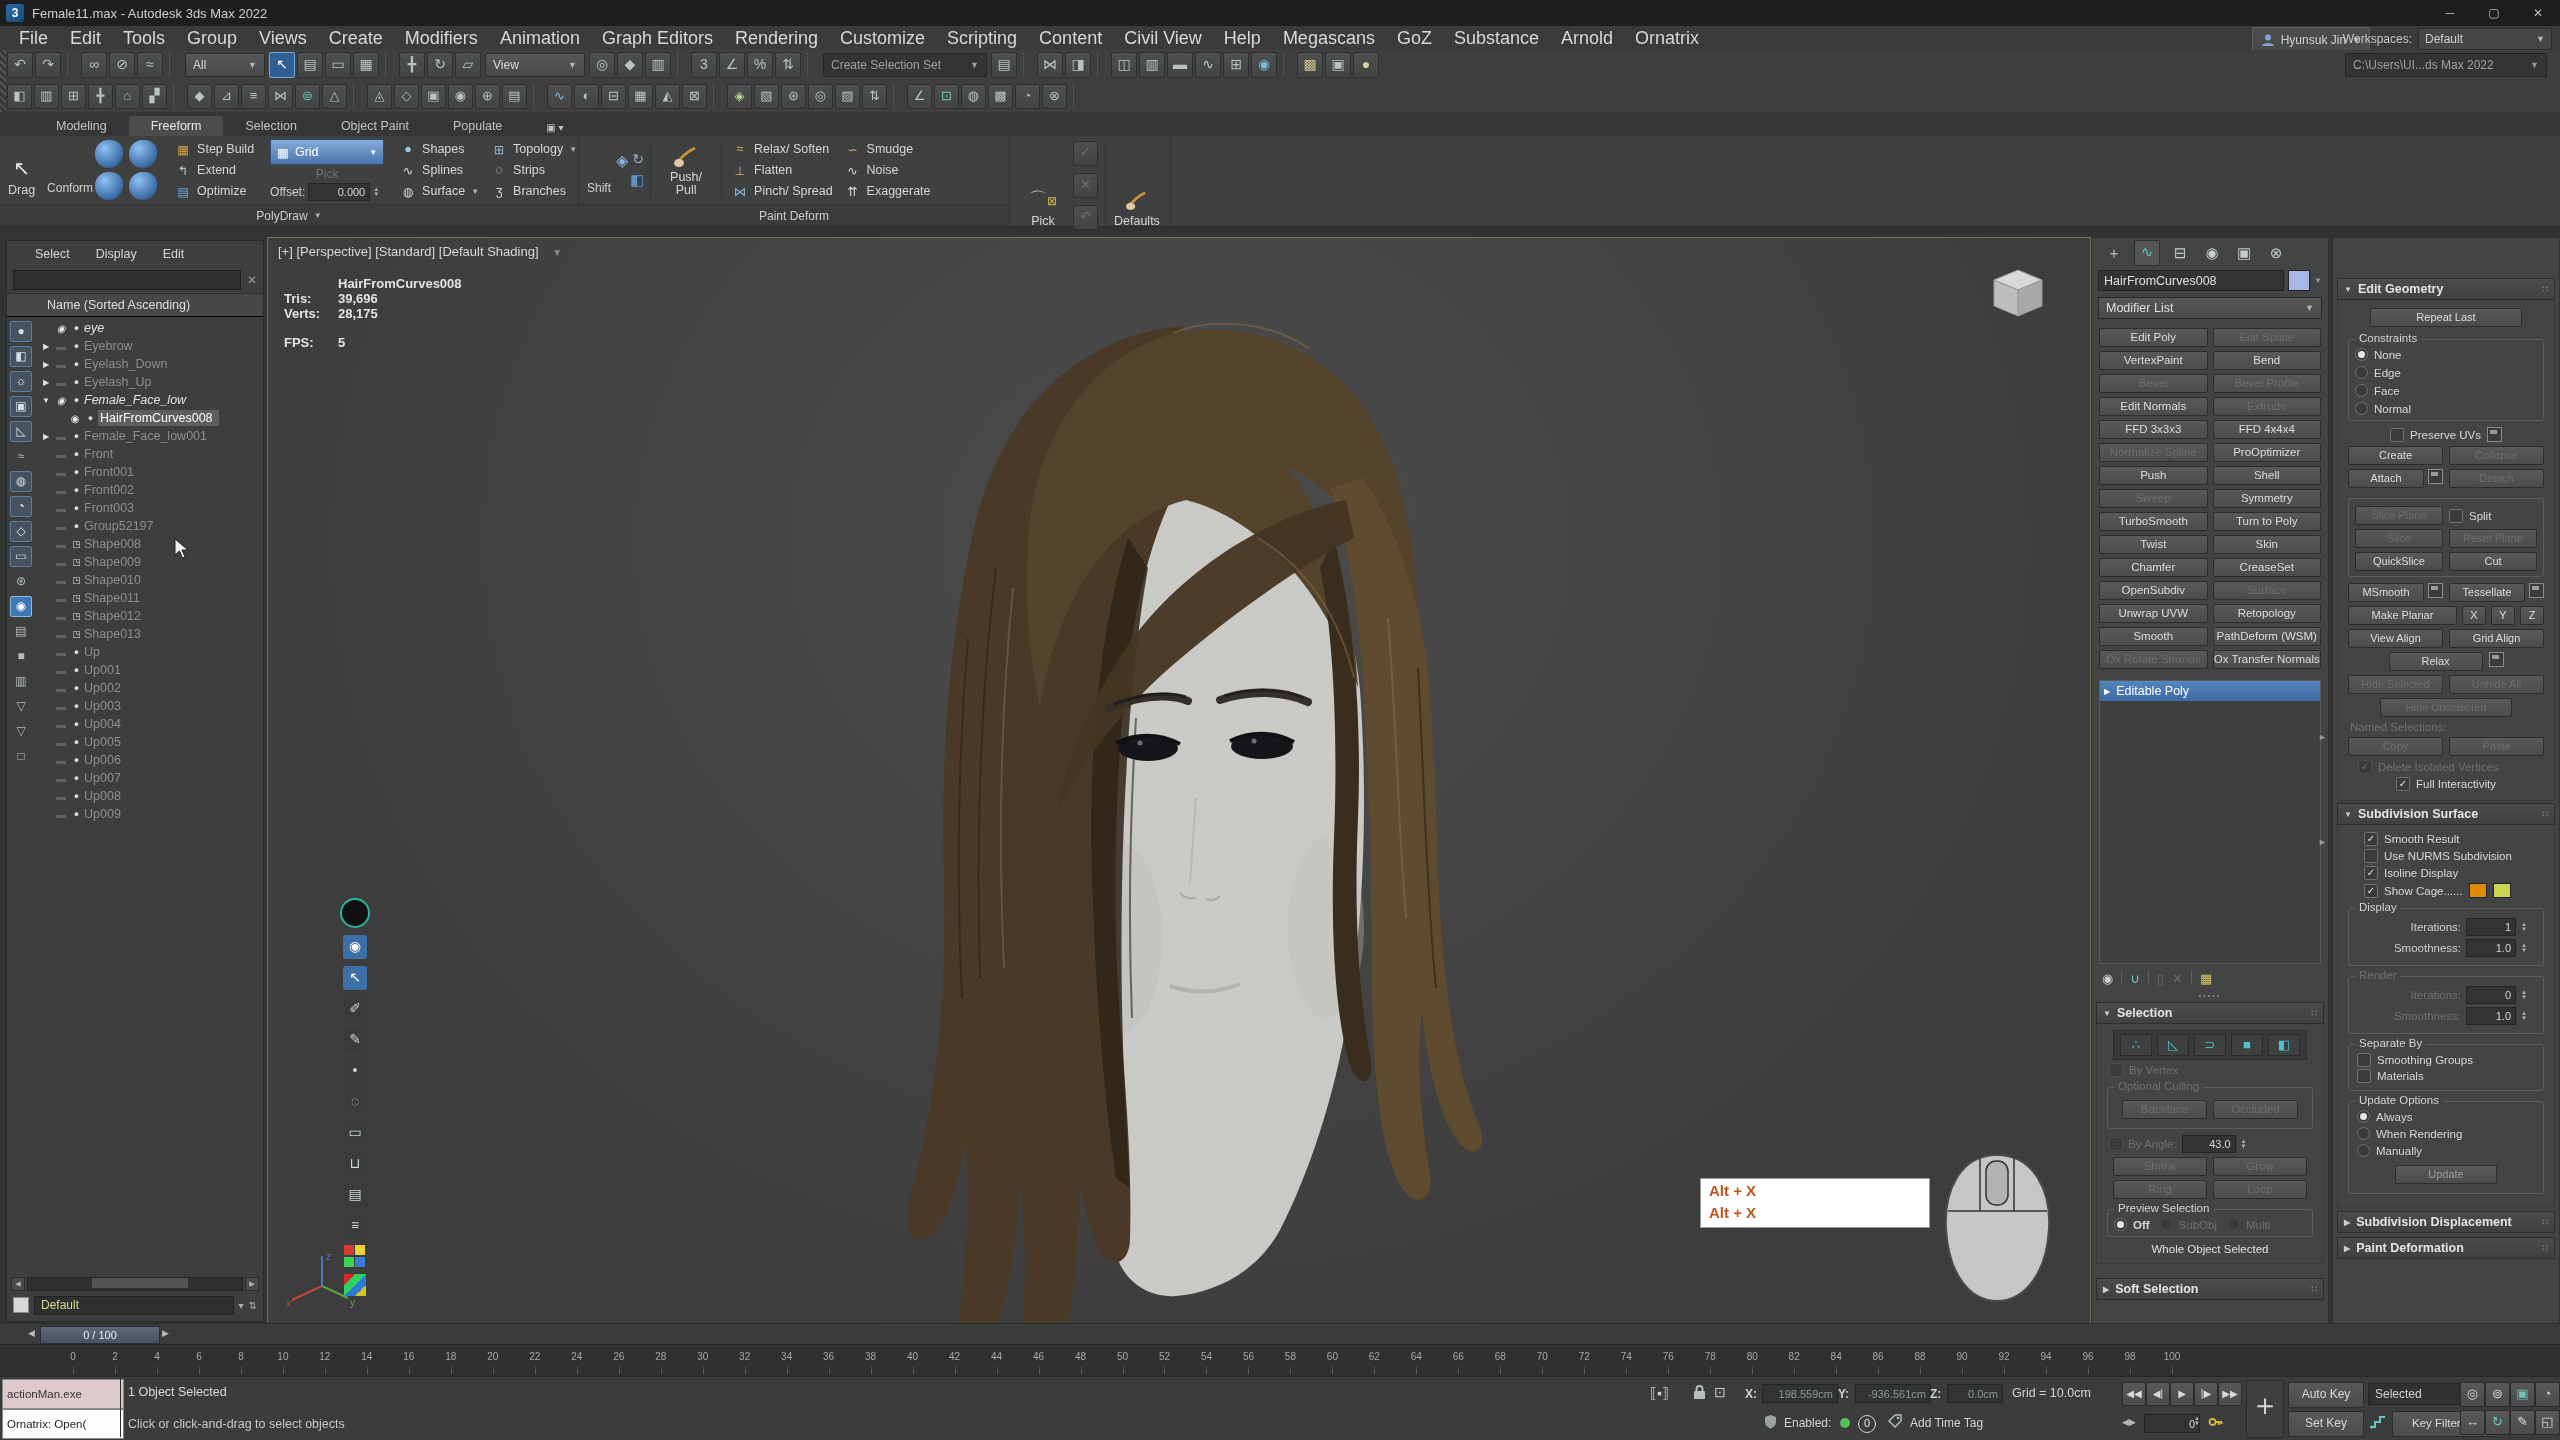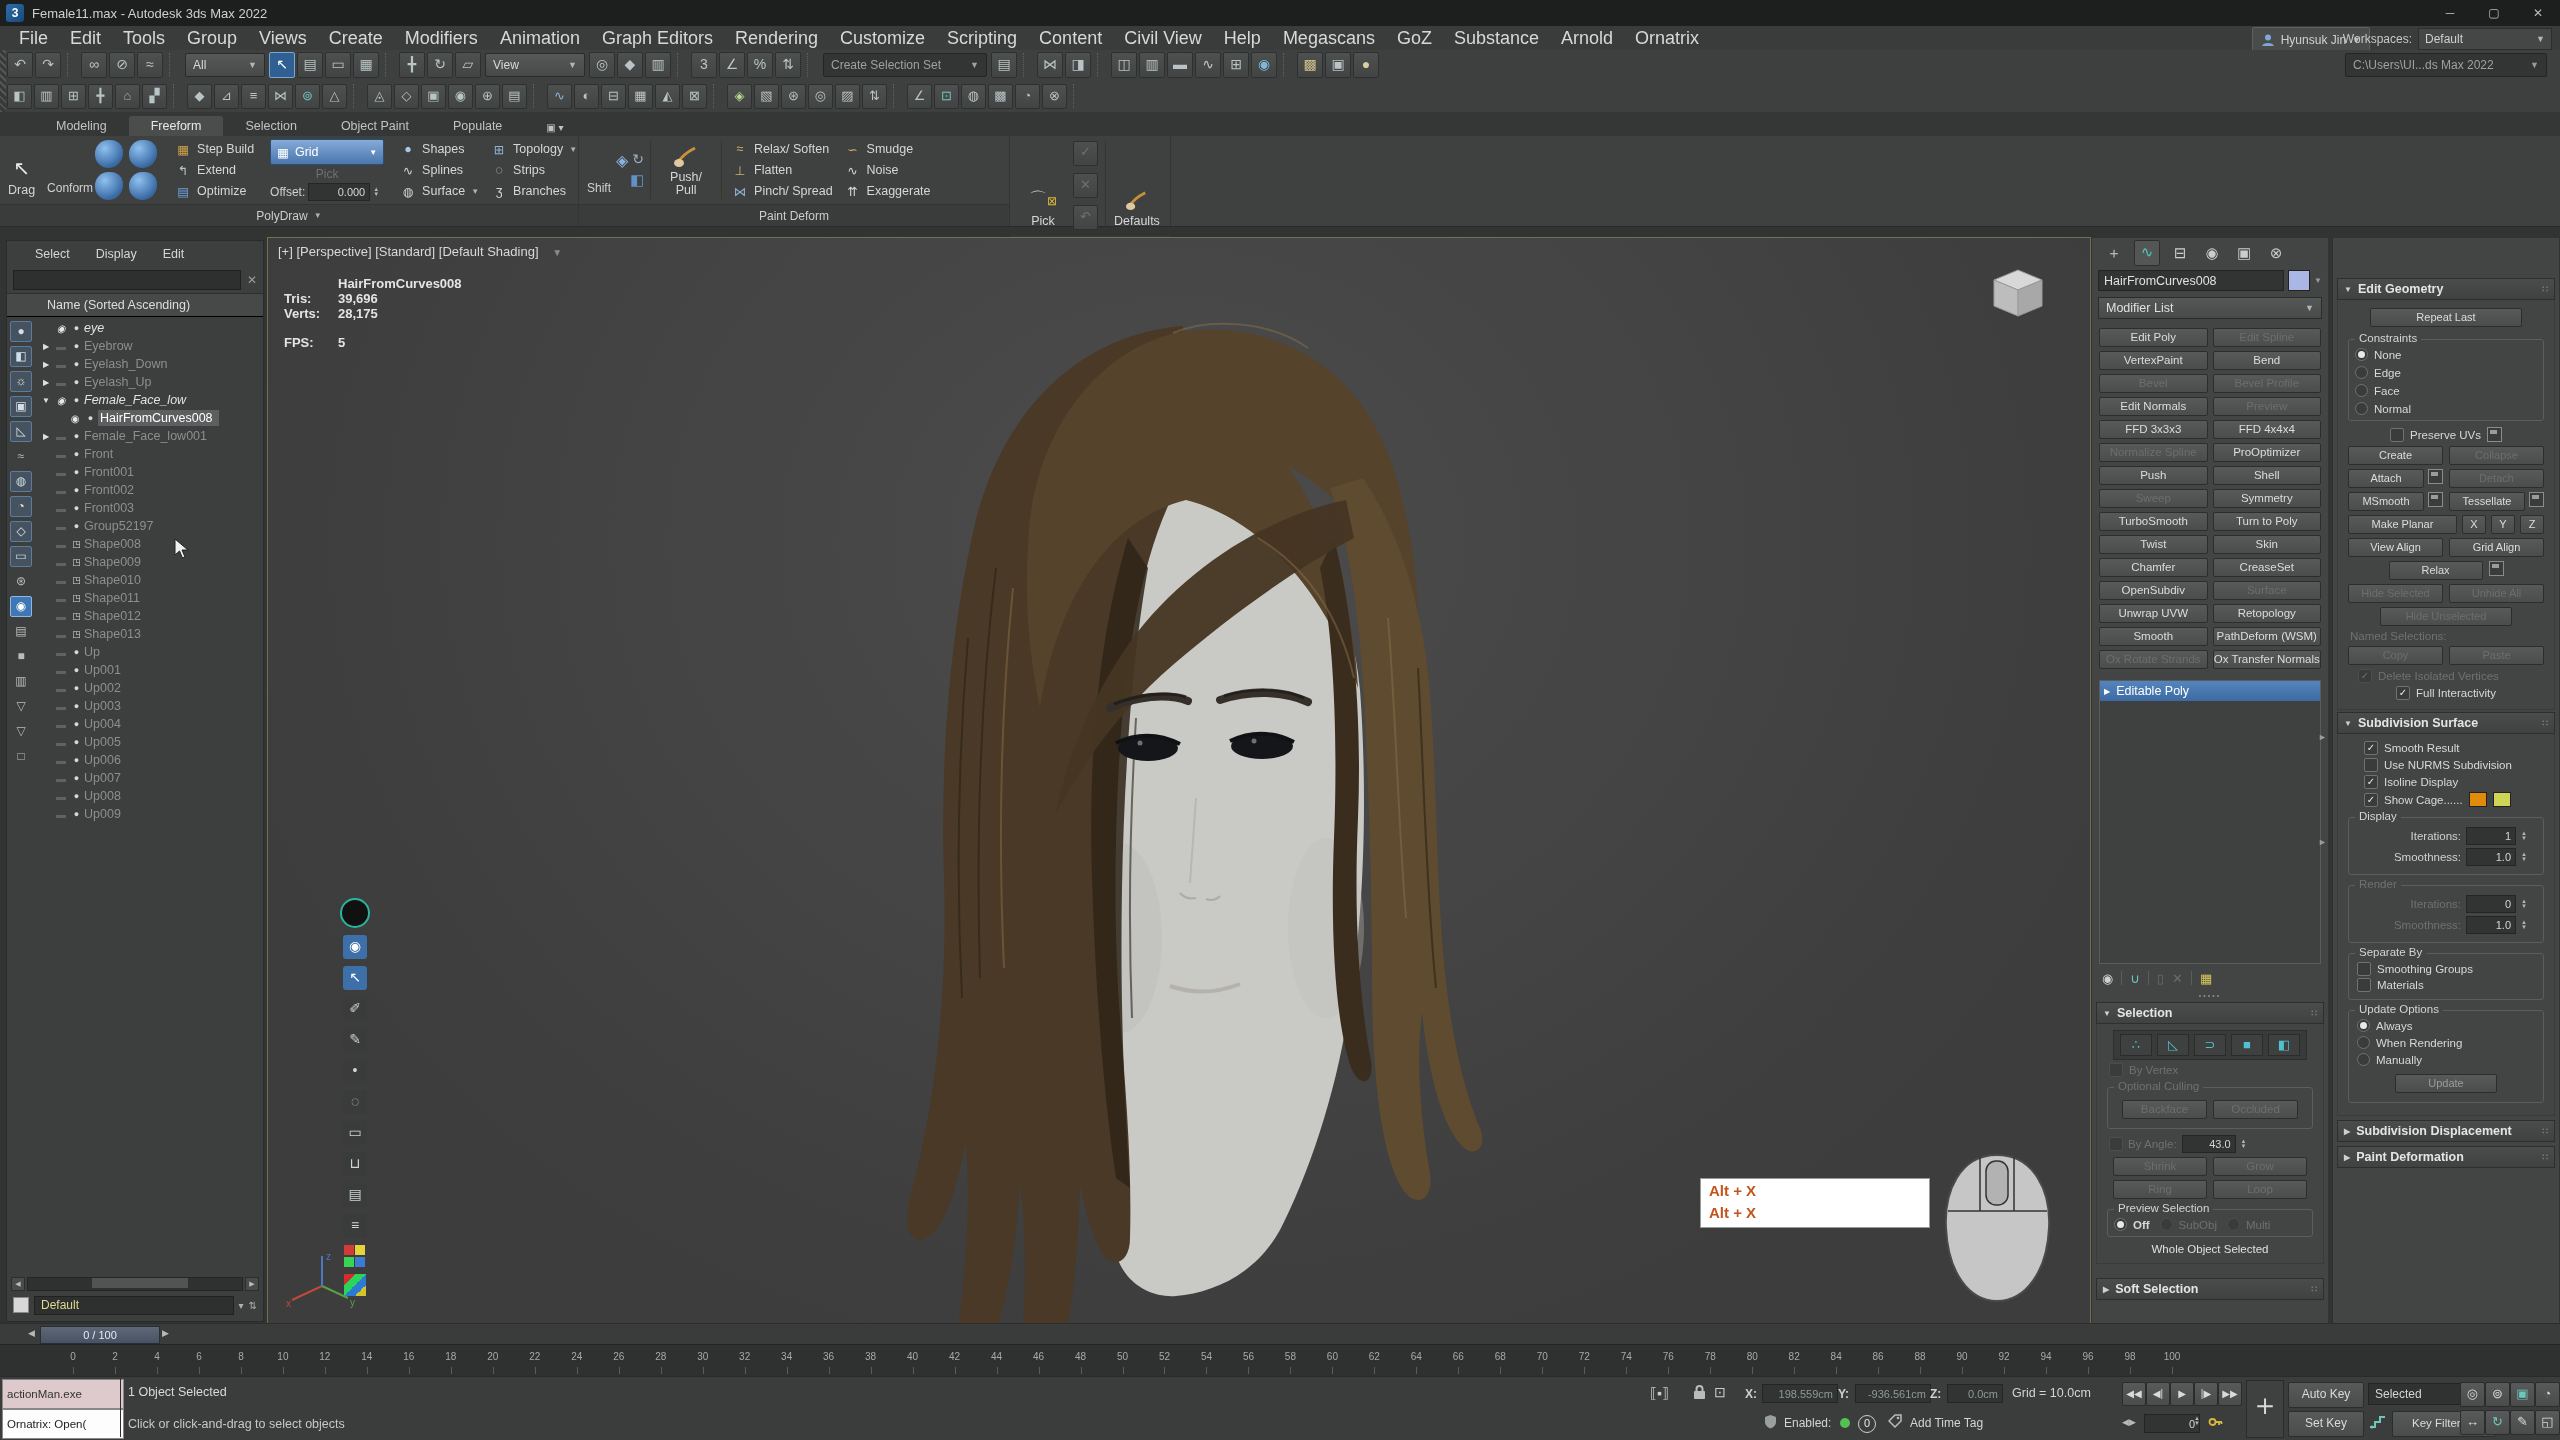--- a/index.html
+++ b/index.html
@@ -894,21 +894,21 @@
       <span style="margin-left:auto;font-size:9px;color:#b5b5b5;">▼</span>
     </div>
     <div id="modgrid">
         <div class="mb">Edit Poly</div>
         <div class="mb dis">Edit Spline</div>
         <div class="mb">VertexPaint</div>
         <div class="mb">Bend</div>
         <div class="mb dis">Bevel</div>
         <div class="mb dis">Bevel Profile</div>
         <div class="mb">Edit Normals</div>
-        <div class="mb dis">Preview</div>
+        <div class="mb dis">Extrude</div>
         <div class="mb">FFD 3x3x3</div>
         <div class="mb">FFD 4x4x4</div>
         <div class="mb dis">Normalize Spline</div>
         <div class="mb">ProOptimizer</div>
         <div class="mb">Push</div>
         <div class="mb">Shell</div>
         <div class="mb dis">Sweep</div>
         <div class="mb">Symmetry</div>
         <div class="mb">TurboSmooth</div>
         <div class="mb">Turn to Poly</div>
@@ -1053,20 +1053,37 @@
         <div class="row2">
           <div class="mb">Create</div>
           <div class="mb dis">Collapse</div>
         </div>
         <div class="row2">
           <div style="display:flex;gap:4px;">
               <div class="mb" style="flex:1;">Attach</div>
               <span class="minisq"></span>
             </div>
           <div class="mb dis">Detach</div>
+        </div>
+        <div class="gb" style="padding-top:5px;">
+          <div class="row2" style="margin:2px 0;">
+            <div class="mb dis">Slice Plane</div>
+            <div class="ck" style="margin:0;">
+                <span class="bx"></span>
+                <span>Split</span>
+              </div>
+          </div>
+          <div class="row2" style="margin:4px 0;">
+            <div class="mb dis">Slice</div>
+            <div class="mb dis">Reset Plane</div>
+          </div>
+          <div class="row2" style="margin:4px 0 0;">
+            <div class="mb">QuickSlice</div>
+            <div class="mb">Cut</div>
+          </div>
         </div>
         <div class="row2">
           <div style="display:flex;gap:4px;">
               <div class="mb" style="flex:1;">MSmooth</div>
               <span class="minisq"></span>
             </div>
           <div style="display:flex;gap:4px;">
               <div class="mb" style="flex:1;">Tessellate</div>
               <span class="minisq"></span>
             </div>

